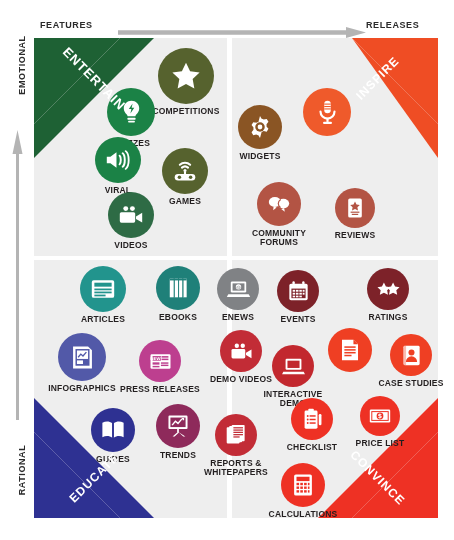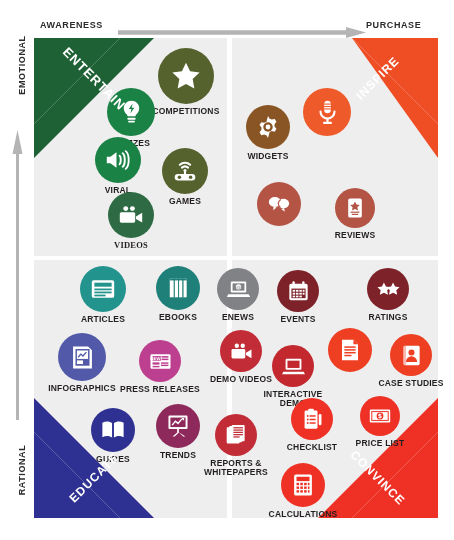--- a/index.html
+++ b/index.html
@@ -49,22 +49,22 @@
         box-sizing:border-box;}
   .disc svg{display:block;}
   .cap{margin-top:3px;font-size:8.5px;font-weight:bold;color:#231f20;text-align:center;
        line-height:1.08;letter-spacing:.2px;text-transform:uppercase;}
 </style>
 </head>
 <body>
 
 <div id="root">
 
-  <div class="axis-label" id="lbl-awareness">AWARENESS</div>
-  <div class="axis-label" id="lbl-purchase">PURCHASE</div>
+  <div class="axis-label" id="lbl-awareness">FEATURES</div>
+  <div class="axis-label" id="lbl-purchase">RELEASES</div>
   <div class="axis-label" id="lbl-emotional">EMOTIONAL</div>
   <div class="axis-label" id="lbl-rational">RATIONAL</div>
 
   <svg class="arrow-h" viewBox="0 0 248 11">
     <path d="M0 3.2 H228 V0 L248 5.5 L228 11 V7.8 H0 Z" fill="#b4b4b4"></path>
   </svg>
 
   <svg class="arrow-v" viewBox="0 0 13 290">
     <path d="M5 290 V24 H1.5 L6.5 0 L11.5 24 H8 V290 Z" fill="#b4b4b4"></path>
   </svg>
@@ -146,32 +146,32 @@
             <path d="M9.4 9.1a4 4 0 015.2 0" stroke="#fff" stroke-width="1.8" fill="none" stroke-linecap="round"></path>
             <circle cx="12" cy="11.6" r="1.3"></circle>
             <rect x="11.1" y="12.4" width="1.8" height="3.4"></rect>
             <rect x="3.2" y="14.6" width="17.6" height="5.6" rx="2.8"></rect>
             <circle cx="7.2" cy="17.4" r="1.5" fill="#56622e"></circle>
             <circle cx="16.8" cy="17.4" r="1.5" fill="#56622e"></circle>
           </svg>
         </div>
         <div class="cap">GAMES</div>
       </div>
-      <div class="item" style="left: 131px; top: 192px; font-family: Liberation Serif, serif;">
+      <div class="item" style="left: 131px; top: 192px;">
         <div class="disc" style="width: 46px; height: 46px; background: rgb(46, 107, 69);">
           <svg width="28" height="28" viewBox="0 0 24 24" fill="#ffffff">
             <circle cx="7.5" cy="6.5" r="2.1"></circle>
             <circle cx="13.2" cy="6.5" r="2.1"></circle>
             <rect x="2.4" y="9.6" width="13.2" height="9" rx="1.4"></rect>
             <path d="M16.3 13.2l5.3-3.1v8.4l-5.3-3.1z"></path>
           </svg>
         </div>
         <div class="cap">VIDEOS</div>
       </div>
-      <div class="item" style="left: 268px; top: 105px; justify-content: flex-end;">
+      <div class="item" style="left: 260px; top: 105px; justify-content: flex-end;">
         <div class="disc" style="width: 44px; height: 44px; background: rgb(138, 85, 36);">
           <svg width="26" height="26" viewBox="0 0 24 24" fill="#ffffff">
             <path d="M12 1.8l1.5 2.5a8 8 0 011.9.8l2.8-.6 1.6 2.7-1.8 2.2c.1.7.1 1.4 0 2.1l1.8 2.2-1.6 2.7-2.8-.6a8 8 0 01-1.9.8L12 22.2l-1.5-2.5a8 8 0 01-1.9-.8l-2.8.6-1.6-2.7 1.8-2.2a8 8 0 010-2.1L4.2 10.2l1.6-2.7 2.8.6a8 8 0 011.9-.8z"></path>
             <circle cx="12" cy="12" r="4.4" fill="#8a5524"></circle>
             <circle cx="12" cy="12" r="2.2"></circle>
           </svg>
         </div>
         <div class="cap">WIDGETS</div>
       </div>
       <div class="item" style="left: 327px; top: 88px;">
@@ -190,20 +190,21 @@
       <div class="item" style="left: 279px; top: 182px;">
         <div class="disc" style="width: 44px; height: 44px; background: rgb(179, 84, 68);">
           <svg width="26" height="26" viewBox="0 0 24 24" fill="#ffffff">
             <ellipse cx="8.2" cy="10.2" rx="5.6" ry="4.6"></ellipse>
             <path d="M7 14.2l-.4 3.6 3.2-2.6z"></path>
             <ellipse cx="16" cy="11.6" rx="5.4" ry="4.4"></ellipse>
             <path d="M16.8 15.6l.5 3.6-3.2-2.6z"></path>
             <path d="M13.6 7.8a6.3 4.9 0 00-.2 7.4" stroke="#b35444" stroke-width="1.1" fill="none"></path>
           </svg>
         </div>
+        <div class="cap">COMMUNITY FORUMS</div>
       </div>
       <div class="item" style="left: 355px; top: 188px;">
         <div class="disc" style="width: 40px; height: 40px; background: rgb(179, 84, 68);">
           <svg width="24" height="24" viewBox="0 0 24 24" fill="#ffffff">
             <rect x="5.2" y="2.4" width="13.6" height="19.2" rx="1.6"></rect>
             <path d="M12 5.4l1.5 3 3.3.5-2.4 2.3.6 3.3-3-1.6-3 1.6.6-3.3-2.4-2.3 3.3-.5z" fill="#b35444"></path>
             <rect x="7.6" y="15.6" width="8.8" height="1.2" fill="#b35444"></rect>
             <rect x="8.8" y="17.8" width="6.4" height="1.2" fill="#b35444"></rect>
           </svg>
         </div>

